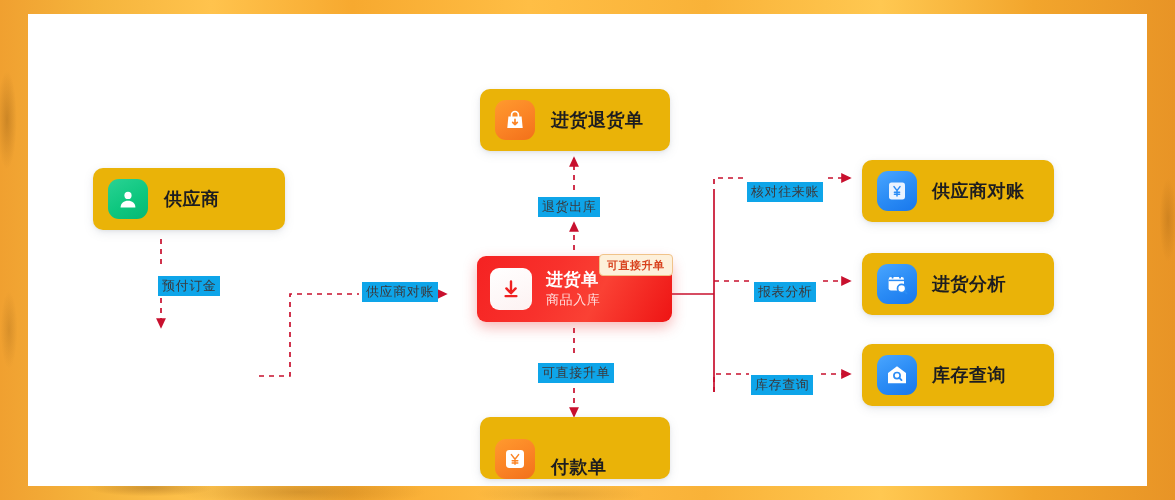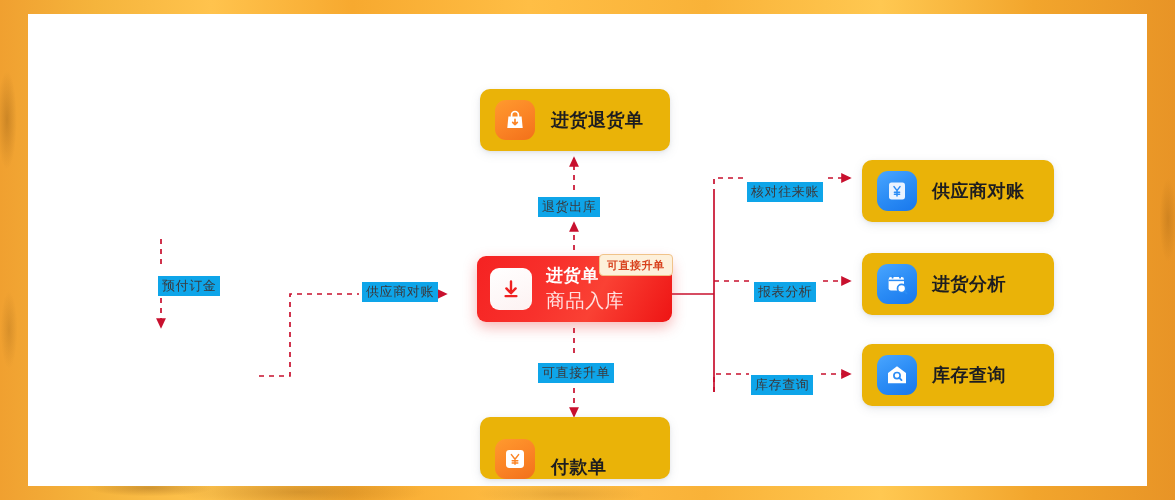--- a/index.html
+++ b/index.html
@@ -152,21 +152,21 @@
     justify-content: center;
   }
   #node-purchase-receipt .hero-title {
     font-size: 17px;
     font-weight: bold;
     color: #ffffff;
     letter-spacing: .6px;
     line-height: 1.25;
   }
   #node-purchase-receipt .hero-sub {
-    font-size: 19px;
+    font-size: 13px;
     color: #ffe0df;
     letter-spacing: .6px;
     line-height: 1.3;
     margin-top: 2px;
   }
 
   
   #hero-badge {
     position: absolute;
     left: 571px;
@@ -245,20 +245,29 @@
     <path d="M686,180 L686,164 L717,164" stroke="#c8102e" stroke-width="1.7" stroke-dasharray="5,5" fill="none"></path>
     <path d="M800,164 L822,164" stroke="#c8102e" stroke-width="1.7" stroke-dasharray="5,5" fill="none" marker-end="url(#ah)"></path>
 
     <path d="M686,267 L724,267" stroke="#c8102e" stroke-width="1.7" stroke-dasharray="5,5" fill="none"></path>
     <path d="M795,267 L822,267" stroke="#c8102e" stroke-width="1.7" stroke-dasharray="5,5" fill="none" marker-end="url(#ah)"></path>
 
     <path d="M686,378 L686,360 L721,360" stroke="#c8102e" stroke-width="1.7" stroke-dasharray="5,5" fill="none"></path>
     <path d="M793,360 L822,360" stroke="#c8102e" stroke-width="1.7" stroke-dasharray="5,5" fill="none" marker-end="url(#ah)"></path>
   </svg>
 
+  <div class="node left" id="node-supplier">
+    <div class="icon ic-green">
+      <svg width="24" height="24" viewBox="0 0 24 24" aria-hidden="true">
+        <circle cx="12" cy="8.4" r="3.6" fill="#ffffff"></circle>
+        <path d="M4.6 20.4c0-4.1 3.3-6.6 7.4-6.6s7.4 2.5 7.4 6.6z" fill="#ffffff"></path>
+      </svg>
+    </div>
+    <div class="label">供应商</div>
+  </div>
 
 
   <div class="node center" id="node-return-order">
     <div class="icon ic-orange">
       <svg width="24" height="24" viewBox="0 0 24 24" aria-hidden="true">
         <path d="M5.4 8.6h13.2l1.1 11.4H4.3z" fill="#ffffff"></path>
         <path d="M8.6 8.6V6.9a3.4 3.4 0 0 1 6.8 0v1.7" fill="none" stroke="#ffffff" stroke-width="1.7" stroke-linecap="round"></path>
         <path d="M12 11.4v5.2M9.7 14.4l2.3 2.3 2.3-2.3" fill="none" stroke="#fb8526" stroke-width="1.7" stroke-linecap="round" stroke-linejoin="round"></path>
       </svg>
     </div>

